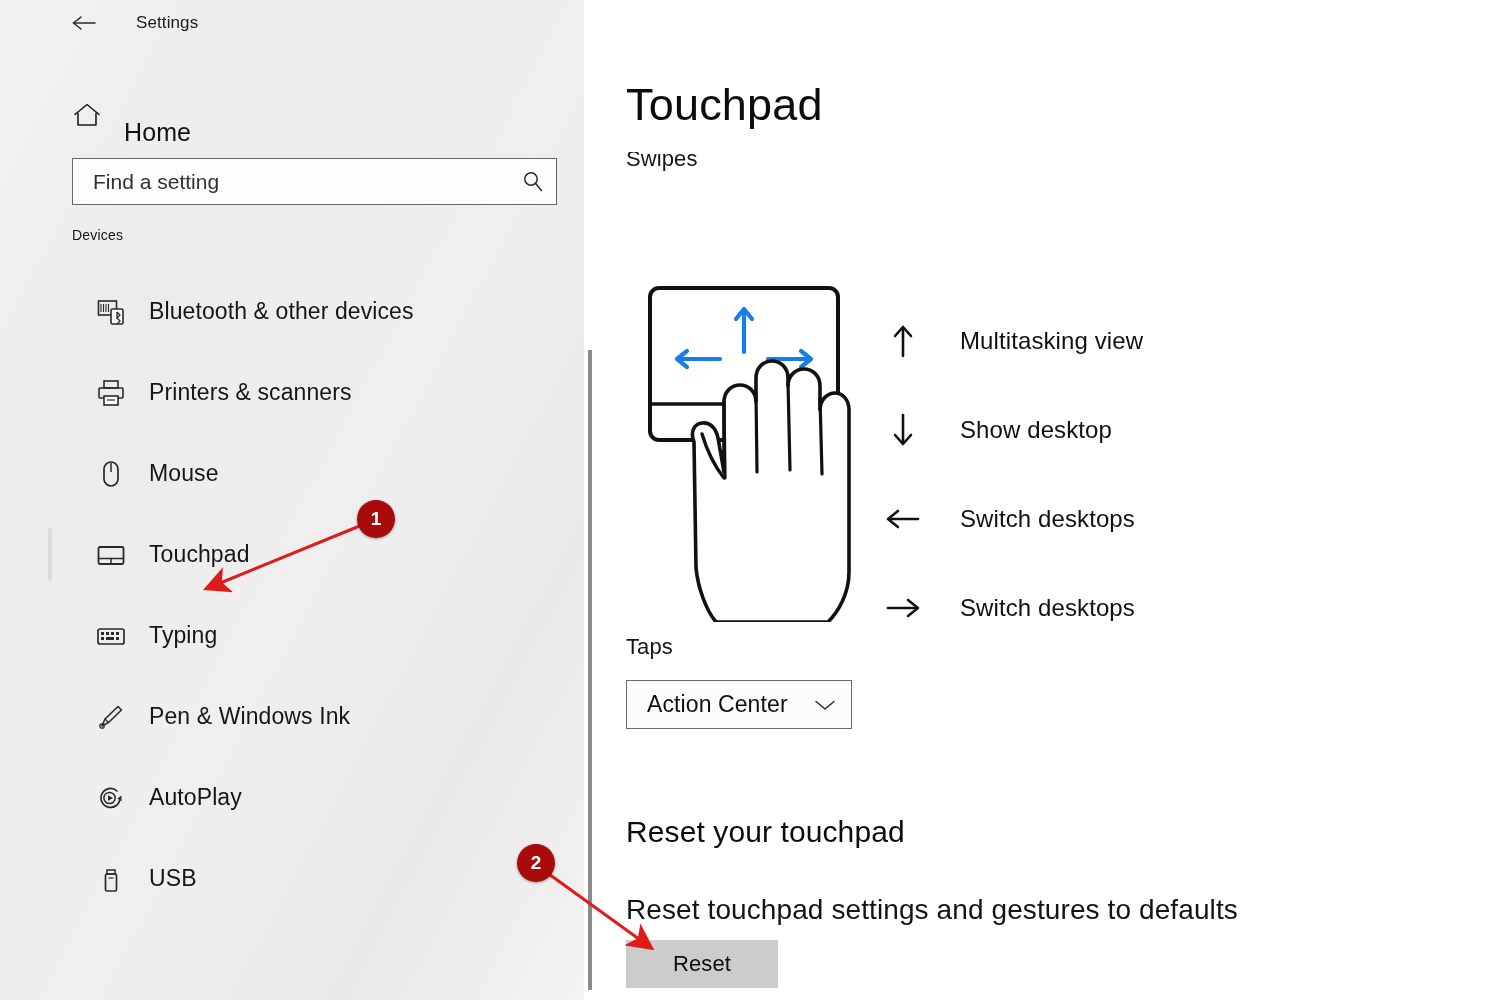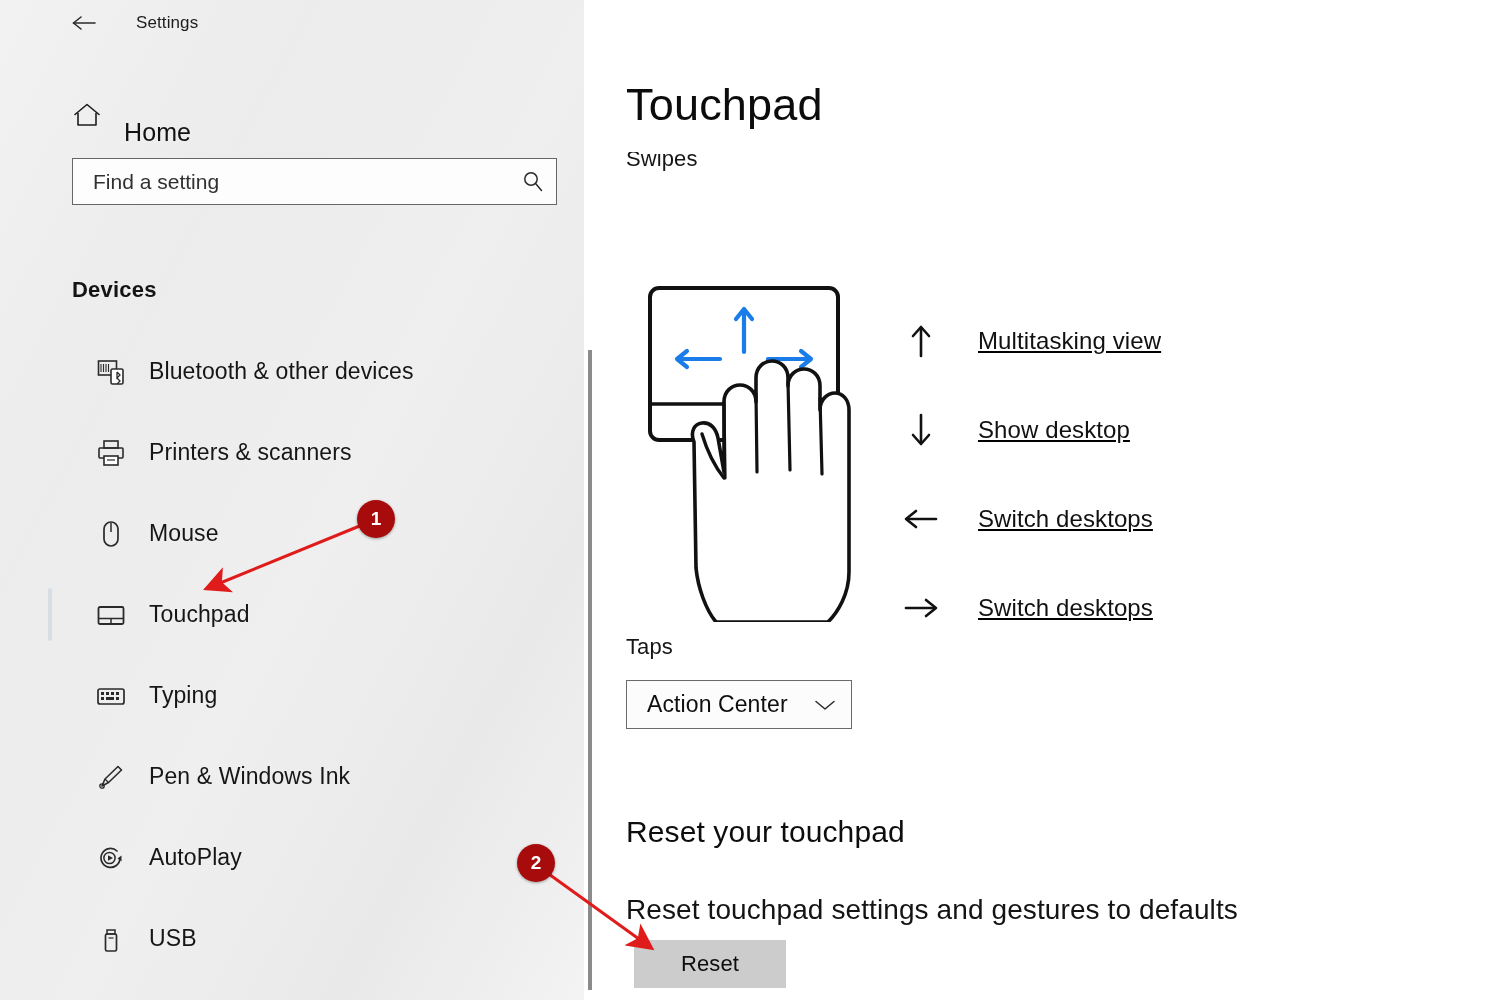--- a/index.html
+++ b/index.html
@@ -100,24 +100,24 @@
   .search-wrap input::placeholder { color: #313131; opacity: 1; }
   .search-ico {
     width: 46px;
     display: flex;
     align-items: center;
     justify-content: center;
     cursor: pointer;
   }
 
   .group-title {
-    margin-top: 72px;
+    margin-top: 22px;
     margin-left: 72px;
-    font-size: 22px;
-    font-weight: bold;
+    font-size: 14px;
+    font-weight: normal;
     color: #141414;
     letter-spacing: .2px;
   }
 
   .navlist { margin-top: 28px; }
 
   .navitem {
     position: relative;
     display: flex;
     align-items: center;
@@ -221,24 +221,23 @@
   .gesture-illus {
     position: absolute;
     left: 48px;
     top: 282px;
     width: 260px;
     height: 340px;
   }
 
   .legend {
     position: absolute;
-    left: 310px;
+    left: 292px;
     top: 296px;
     width: 420px;
-    text-decoration: underline;
   }
   .legend-row {
     display: flex;
     align-items: center;
     height: 89px;
   }
   .legend-row .arr {
     width: 54px;
     flex: 0 0 54px;
     display: flex;
@@ -265,21 +264,21 @@
     position: absolute;
     left: 42px;
     top: 894px;
     font-size: 28px;
     color: #141414;
     letter-spacing: .1px;
     white-space: nowrap;
   }
   .reset-btn {
     position: absolute;
-    left: 50px;
+    left: 42px;
     top: 940px;
     width: 152px;
     height: 48px;
     background: #cccccc;
     border: none;
     font-family: "Liberation Sans", sans-serif;
     font-size: 22px;
     color: #0e0e0e;
     cursor: pointer;
     letter-spacing: .1px;

